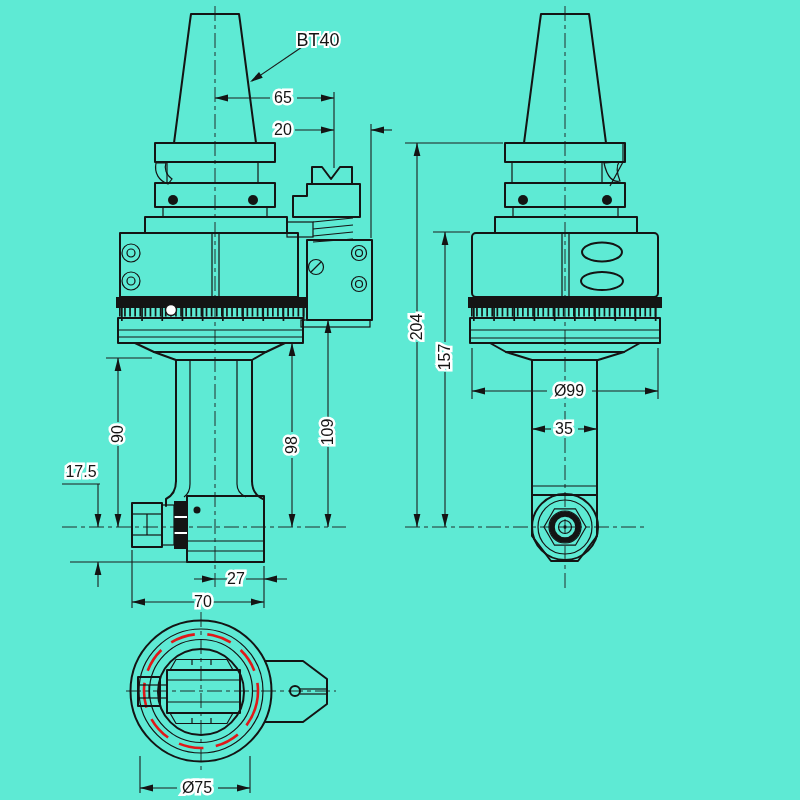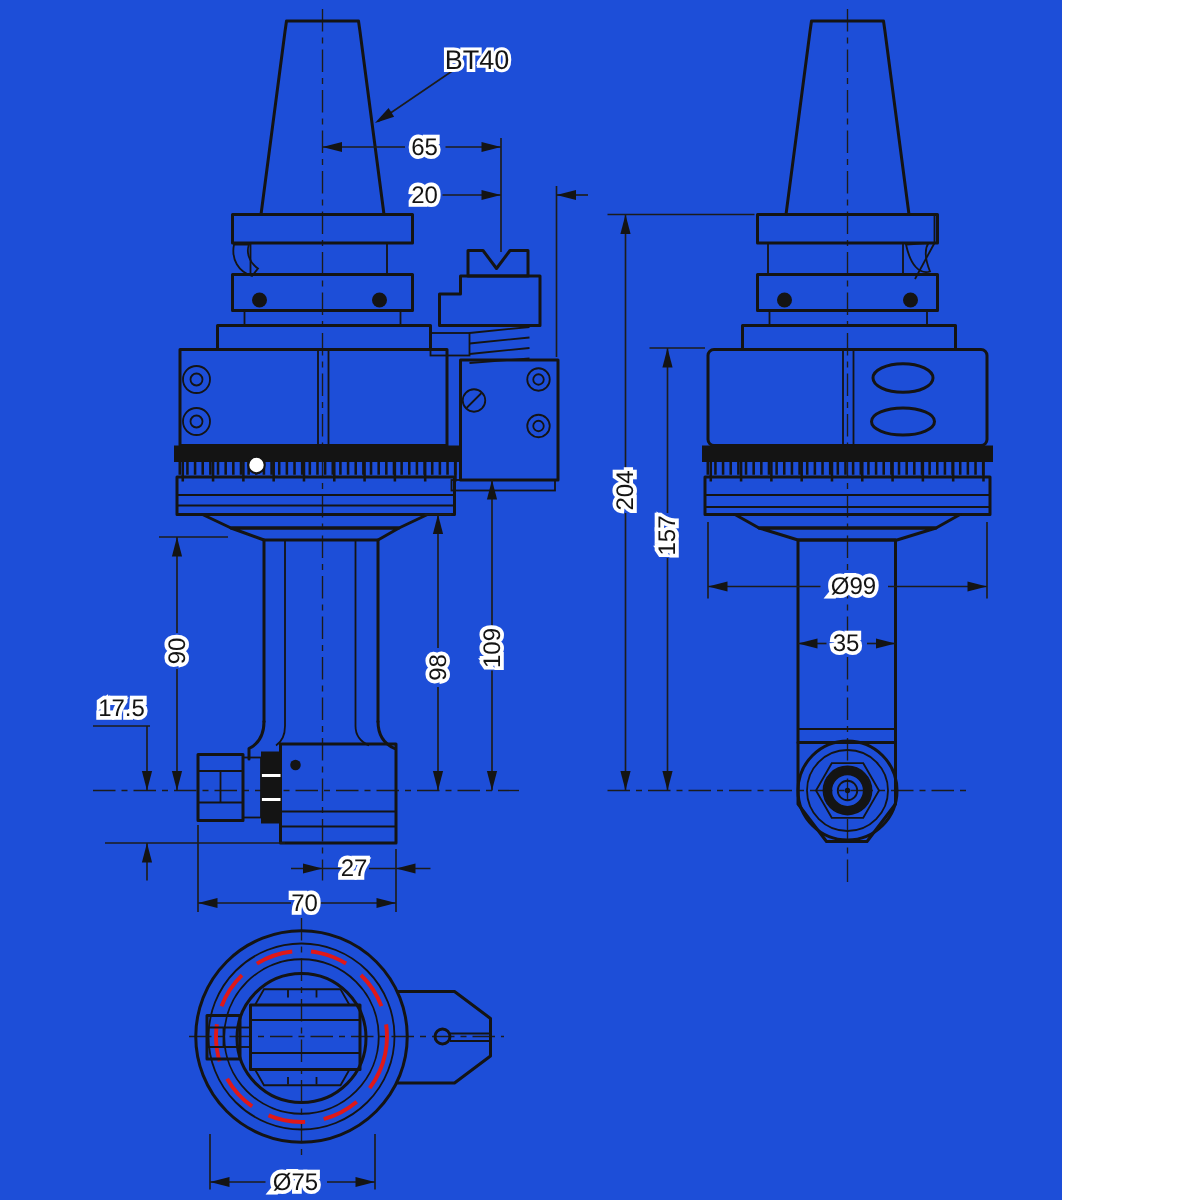--- a/index.html
+++ b/index.html
@@ -1,16 +1,16 @@
 <!DOCTYPE html>
 <html><head>
 <meta charset="utf-8">
 <style>
   html,body{margin:0;padding:0;background:#ffffff;}
-  .stage{width:708px;height:800px;position:relative;background:#1d4ed8;overflow:hidden;}
+  .stage{width:800px;height:800px;position:relative;background:#5eead4;overflow:hidden;}
   svg{font-family:"Liberation Sans", sans-serif;}
   .ol{stroke:#141414;stroke-width:2;fill:none;stroke-linejoin:round;stroke-linecap:round;}
   .ol-thin{stroke:#141414;stroke-width:1.2;fill:none;}
   .fillb{fill:#141414;stroke:none;}
   .dim{stroke:#1c1c1c;stroke-width:1.1;fill:none;}
   .cl{stroke:#1c1c1c;stroke-width:0.9;fill:none;stroke-dasharray:15 4 4 4;}
   .dim-text{font-size:16px;fill:#141414;paint-order:stroke;stroke:#ffffff;stroke-width:5px;font-weight:500;}
   .title-text{font-size:18px;fill:#141414;paint-order:stroke;stroke:#ffffff;stroke-width:4px;font-weight:500;}
   .teeth1{stroke:#141414;stroke-width:9;stroke-dasharray:1.7 3.4;fill:none;}
   .teeth2{stroke:#141414;stroke-width:14;stroke-dasharray:1.7 18.5;fill:none;}

